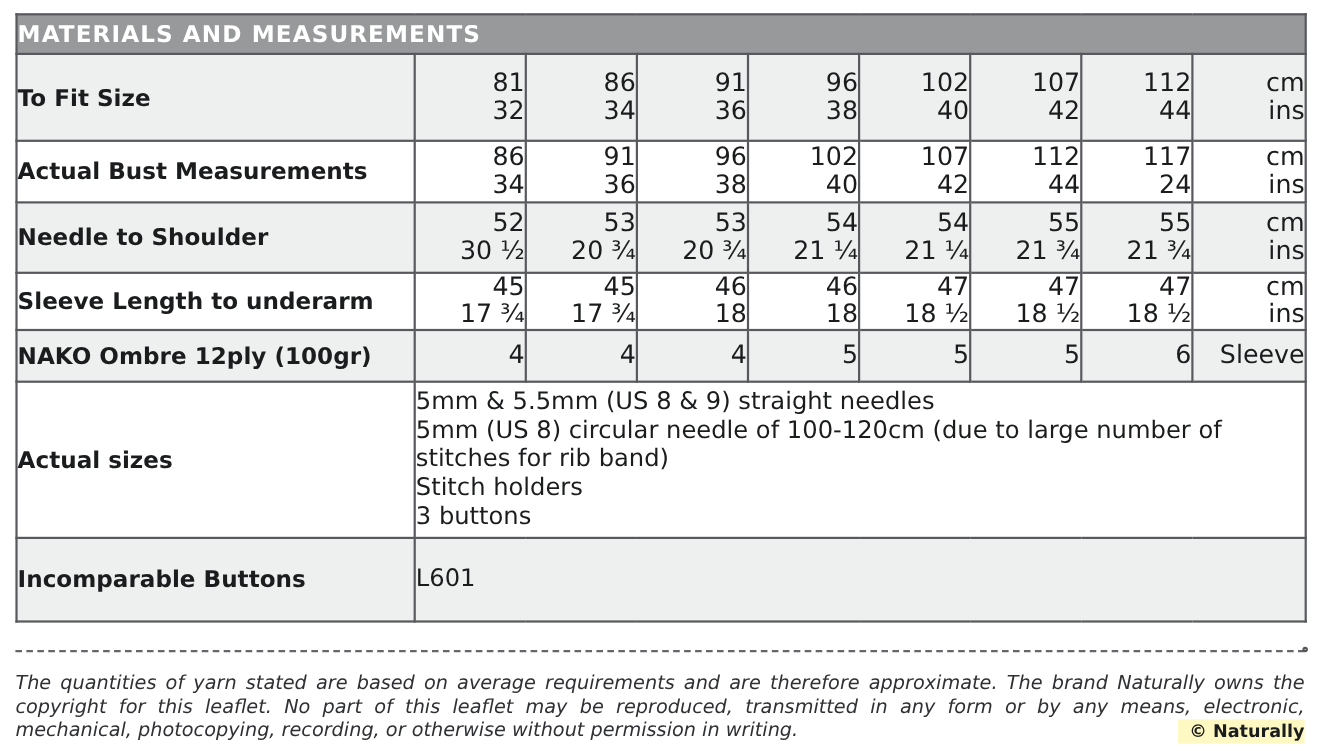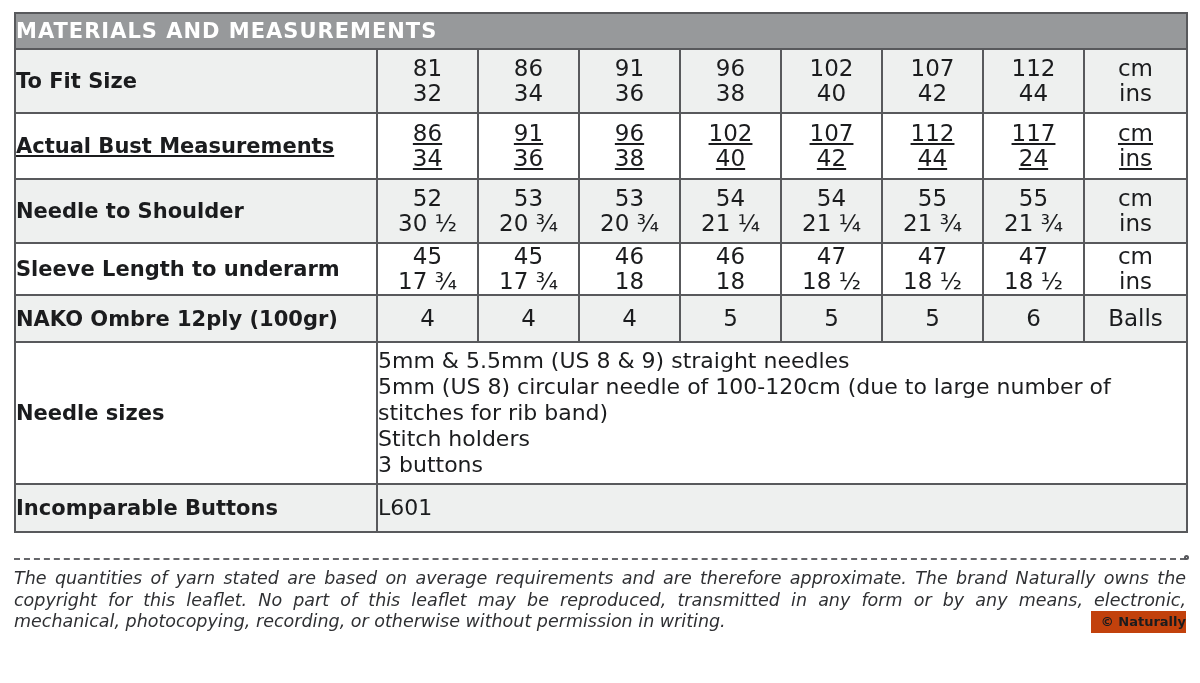--- a/index.html
+++ b/index.html
@@ -38,35 +38,35 @@
     text-align: left;
     font-size: 21px;
     font-weight: bold;
     letter-spacing: 1px;
     height: 36px;
     padding-left: 13px;
     margin-left: 11px;
   }
   tbody tr:nth-child(odd)  { background: var(--row-alt-bg); }
   tbody tr:nth-child(even) { background: var(--row-bg); }
-  tbody tr:nth-child(1) { height: 64px; }
-  tbody tr:nth-child(2) { height: 66px; text-decoration: underline; }
+  tbody tr:nth-child(1) { height: 79px; }
+  tbody tr:nth-child(2) { height: 56px; }
   tbody tr:nth-child(3) { height: 64px; }
   tbody tr:nth-child(4) { height: 45px; }
   tbody tr:nth-child(5) { height: 47px; }
   tbody tr:nth-child(6) { height: 142px; }
-  tbody tr:nth-child(7) { height: 48px; border-radius: 10px; }
+  tbody tr:nth-child(7) { height: 76px; border-radius: 10px; }
   th.row-label {
     text-align: left;
     font-size: 21px;
     font-weight: bold;
     padding-left: 13px;
   }
   td.val {
-    text-align: center;
+    text-align: right;
     font-size: 23px;
     line-height: 25px;
     white-space: pre-line;
   }
   td.text-cell {
     text-align: left;
     font-size: 22px;
     line-height: 26px;
     white-space: pre-line;
     padding: 8px 10px 8px 12px;
@@ -82,36 +82,36 @@
   .separator .ring {
     position: absolute;
     right: -3px; top: -5px;
     width: 5px; height: 5px;
     border: 2px solid #55565a;
     border-radius: 50%;
     background: #ffffff;
   }
   .footer-text {
     position: relative;
-    margin-top: 8px;
+    margin-top: 18px;
     width: 1172px;
     font-style: italic;
     font-size: 17.5px;
     line-height: 21.5px;
     text-align: justify;
     color: var(--footer-text);
   }
   .copyright {
     position: absolute;
     right: 0; bottom: 0;
     font-style: normal;
     font-weight: bold;
-    font-size: 13px;
+    font-size: 16px;
     color: var(--text);
-    background: #c2410c;
+    background: #fef9c3;
     padding-left: 10px;
   }
 </style>
 </head>
 <body>
 
 <div class="page">
 
   <table class="materials">
     <colgroup>
@@ -209,24 +209,24 @@
         </tr>
         <tr>
           <th class="row-label">NAKO Ombre 12ply (100gr)</th>
           <td class="val">4</td>
           <td class="val">4</td>
           <td class="val">4</td>
           <td class="val">5</td>
           <td class="val">5</td>
           <td class="val">5</td>
           <td class="val">6</td>
-          <td class="val">Balls</td>
-        </tr>
-        <tr>
-          <th class="row-label">Needle sizes</th>
+          <td class="val">Sleeve</td>
+        </tr>
+        <tr>
+          <th class="row-label">Actual sizes</th>
           <td class="text-cell" colspan="8">5mm &amp; 5.5mm (US 8 &amp; 9) straight needles
 5mm (US 8) circular needle of 100-120cm (due to large number of stitches for rib band)
 Stitch holders
 3 buttons</td>
         </tr>
         <tr>
           <th class="row-label">Incomparable Buttons</th>
           <td class="text-cell" colspan="8">L601</td>
         </tr>
       </tbody>

